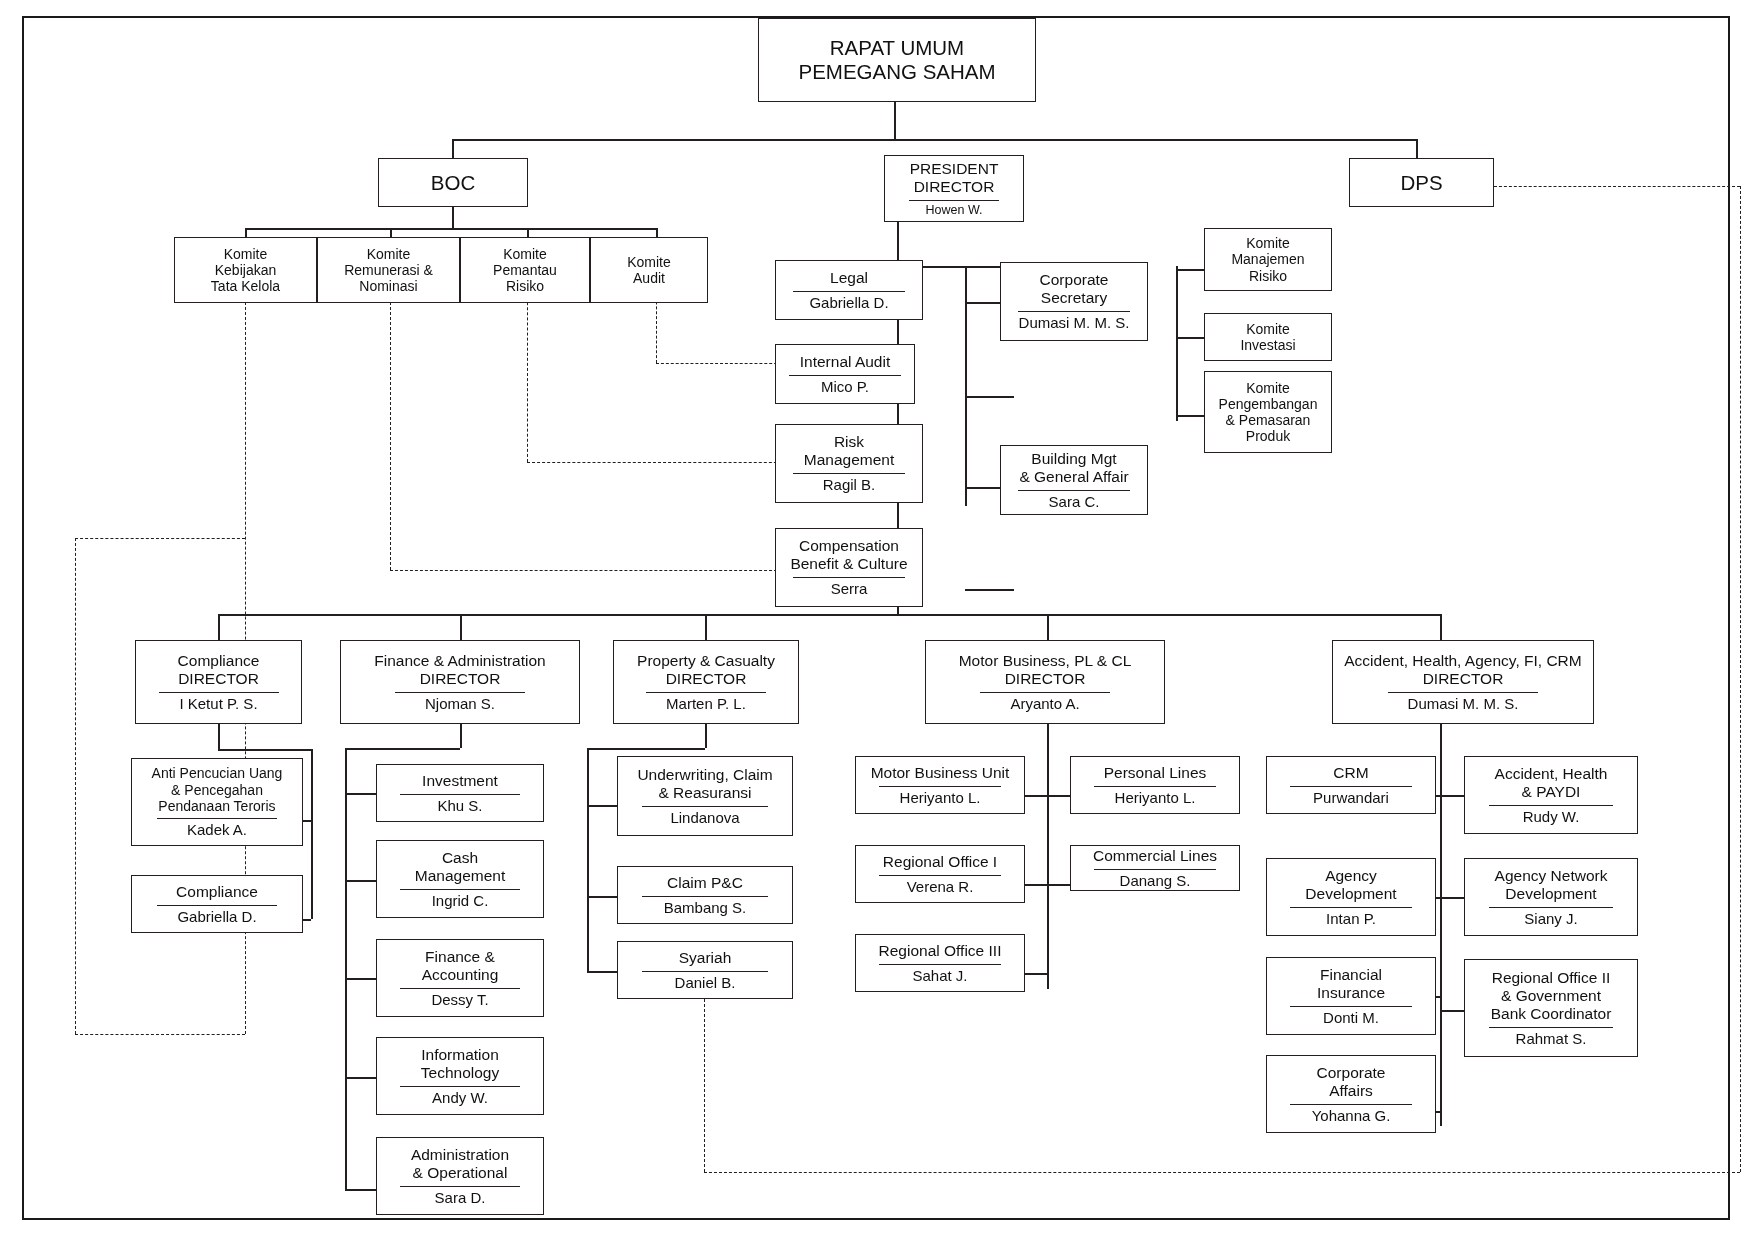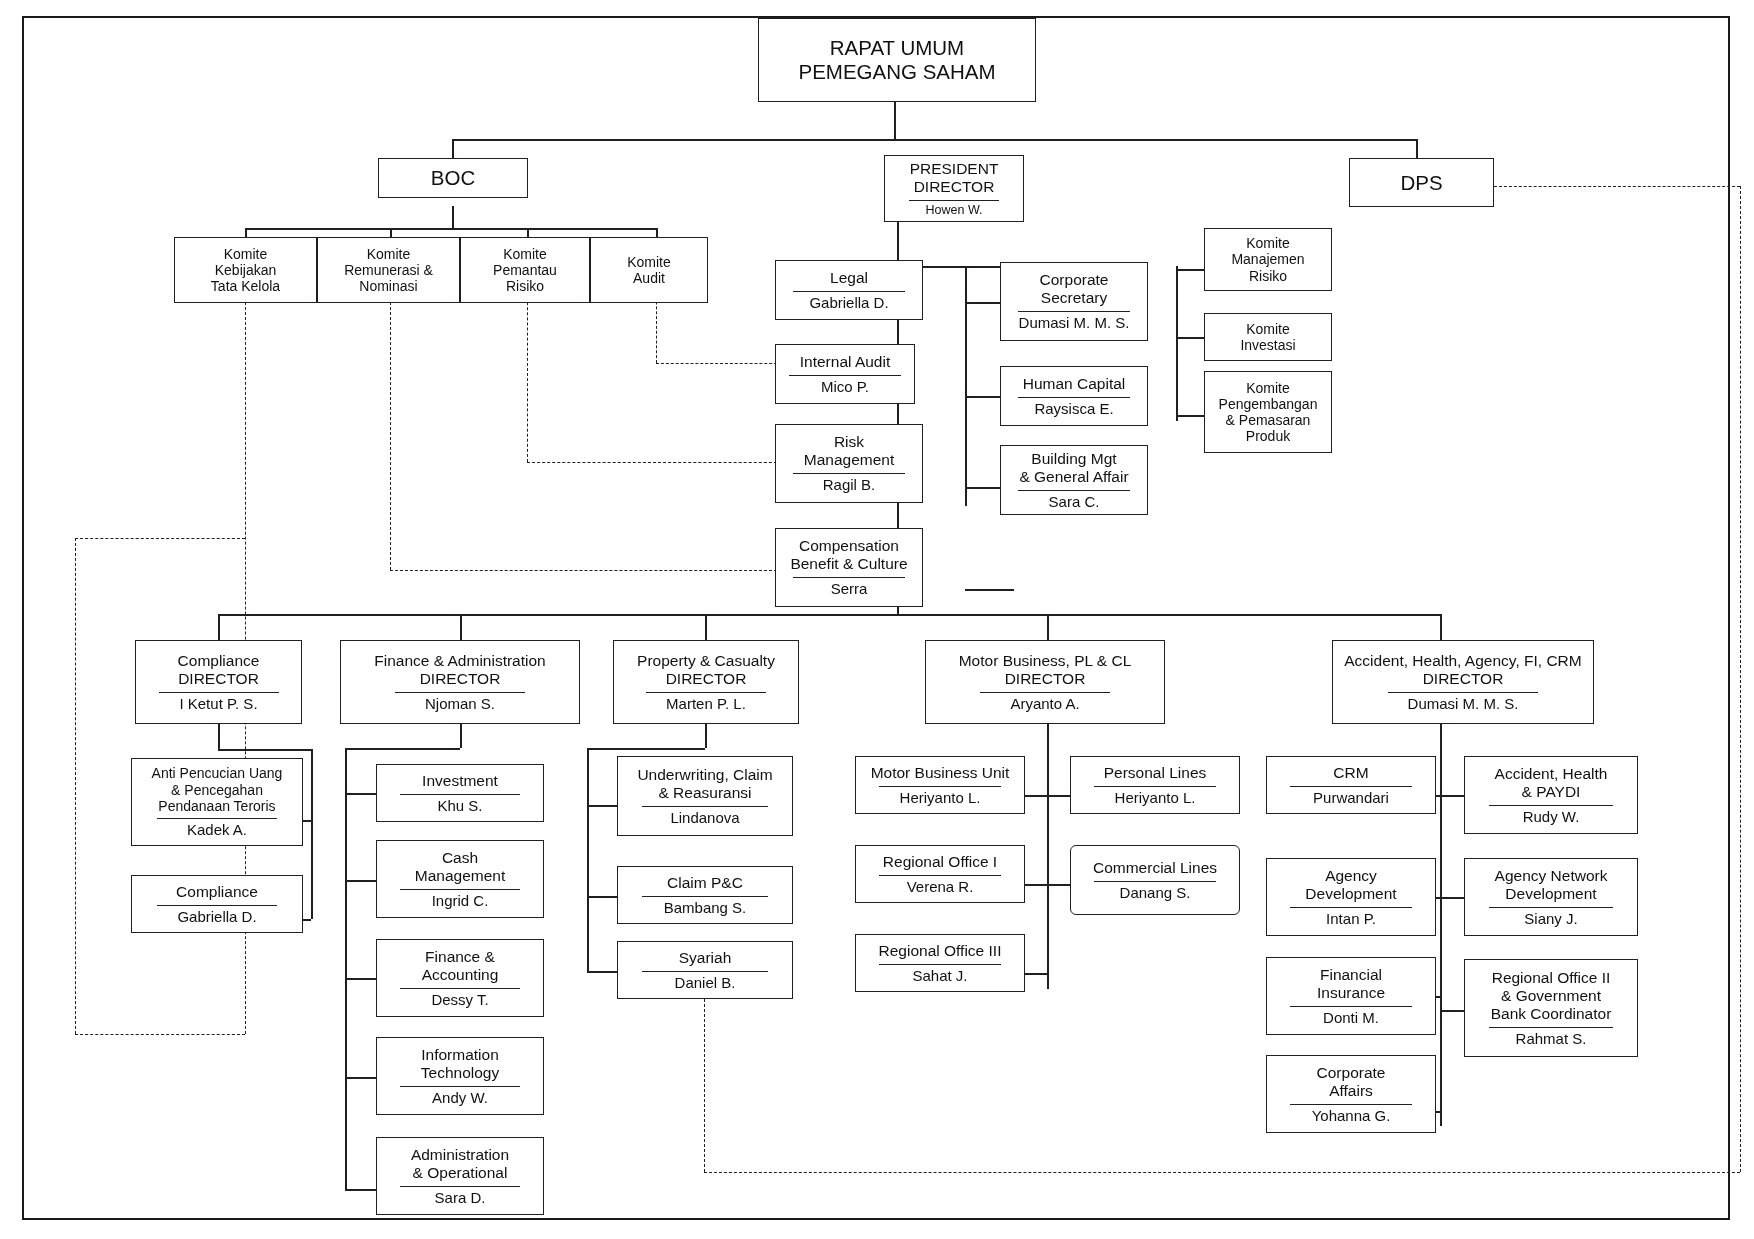--- a/index.html
+++ b/index.html
@@ -202,21 +202,21 @@
   <div class="dh" style="left:1494px;top:186px;width:246px;"></div>
   <div class="dv" style="left:1740px;top:186px;height:986px;"></div>
   <div class="dh" style="left:704px;top:1172px;width:1036px;"></div>
   <div class="dv" style="left:704px;top:989px;height:183px;"></div>
 
   <div class="node t-xl" style="left:758px;top:18px;width:278px;height:84px;">
     <div class="title">RAPAT UMUM
 PEMEGANG SAHAM</div>
   </div>
 
-  <div class="node t-xl" style="left:378px;top:158px;width:150px;height:40px;">
+  <div class="node t-xl" style="left:378px;top:158px;width:150px;height:49px;">
     <div class="title">BOC</div>
   </div>
 
   <div class="node t-md p-md" style="left:884px;top:155px;width:140px;height:67px;">
     <div class="title">PRESIDENT
 DIRECTOR</div>
     <div class="rule" style="width:90px;"></div>
     <div class="person">Howen W.</div>
   </div>
 
@@ -265,25 +265,20 @@
 Benefit &amp; Culture</div>
     <div class="rule" style="width:112px;"></div>
     <div class="person">Serra</div>
   </div>
 
   <div class="node t-md p-sm" style="left:1000px;top:262px;width:148px;height:79px;">
     <div class="title">Corporate
 Secretary</div>
     <div class="rule" style="width:112px;"></div>
     <div class="person">Dumasi M. M. S.</div>
-  </div>
-  <div class="node t-md p-sm" style="left:1000px;top:366px;width:148px;height:60px;">
-    <div class="title">Human Capital</div>
-    <div class="rule" style="width:112px;"></div>
-    <div class="person">Raysisca E.</div>
   </div>
   <div class="node t-md p-sm" style="left:1000px;top:445px;width:148px;height:70px;">
     <div class="title">Building Mgt
 &amp; General Affair</div>
     <div class="rule" style="width:112px;"></div>
     <div class="person">Sara C.</div>
   </div>
 
   <div class="node t-sm" style="left:1204px;top:228px;width:128px;height:63px;">
     <div class="title">Komite
@@ -405,21 +400,21 @@
   <div class="node t-md p-sm" style="left:855px;top:934px;width:170px;height:58px;">
     <div class="title">Regional Office III</div>
     <div class="rule" style="width:122px;"></div>
     <div class="person">Sahat J.</div>
   </div>
   <div class="node t-md p-sm" style="left:1070px;top:756px;width:170px;height:58px;">
     <div class="title">Personal Lines</div>
     <div class="rule" style="width:122px;"></div>
     <div class="person">Heriyanto L.</div>
   </div>
-  <div class="node t-md p-sm" style="left:1070px;top:845px;width:170px;height:70px;border-radius:6px;">
+  <div class="node t-md p-sm" style="left:1070px;top:845px;width:170px;height:46px;">
     <div class="title">Commercial Lines</div>
     <div class="rule" style="width:122px;"></div>
     <div class="person">Danang S.</div>
   </div>
 
   <div class="node t-md p-sm" style="left:1266px;top:756px;width:170px;height:58px;">
     <div class="title">CRM</div>
     <div class="rule" style="width:122px;"></div>
     <div class="person">Purwandari</div>
   </div>

